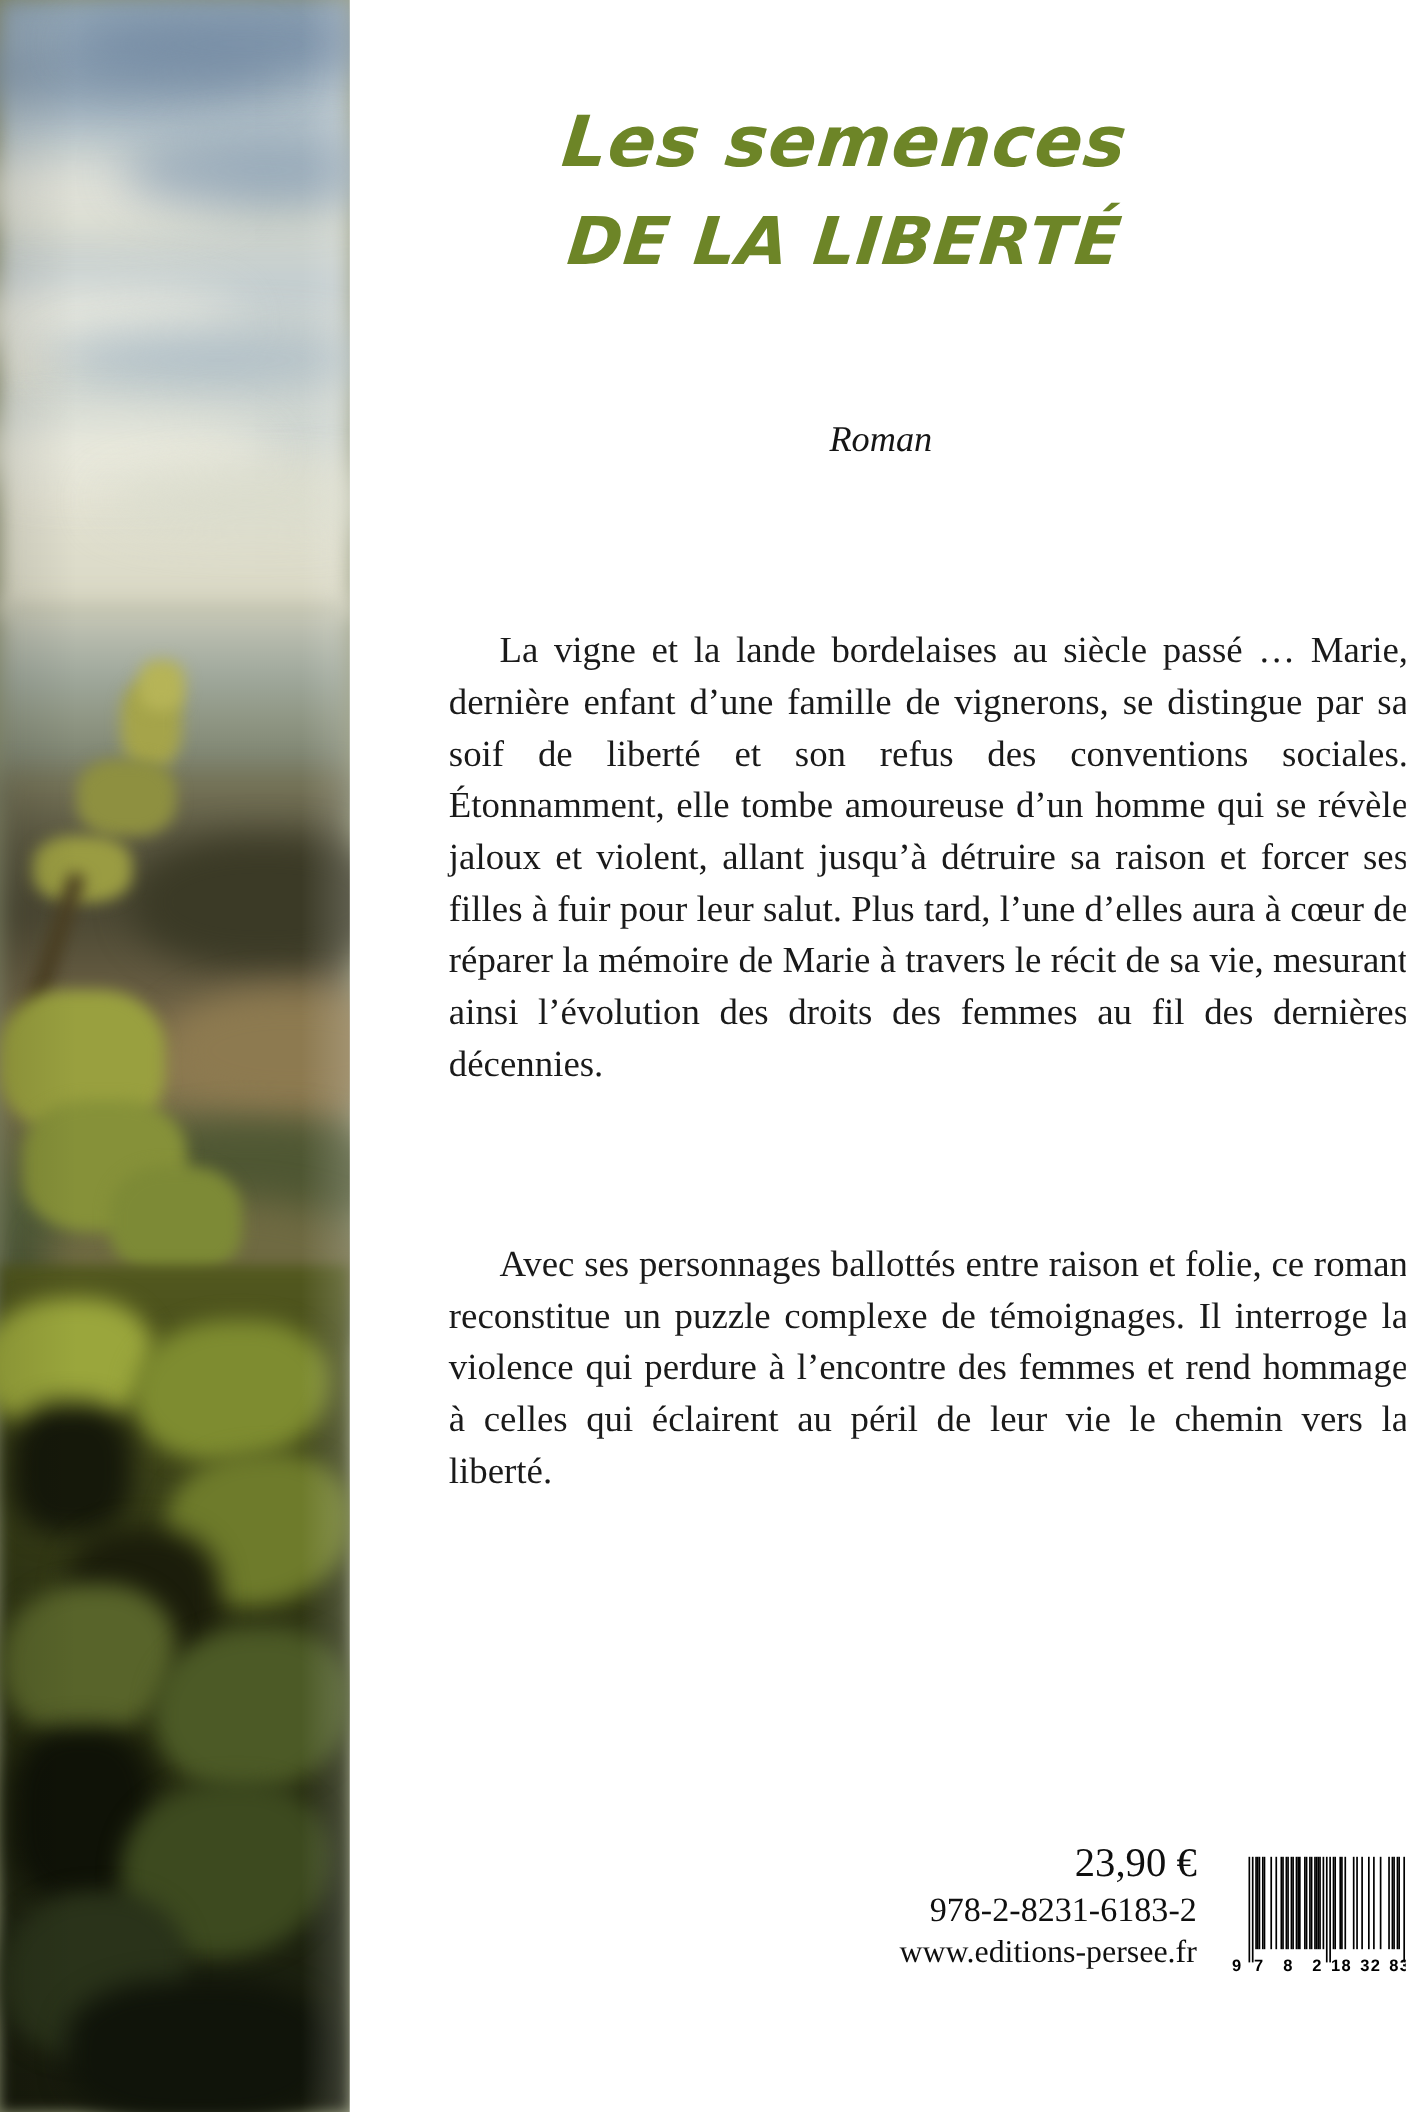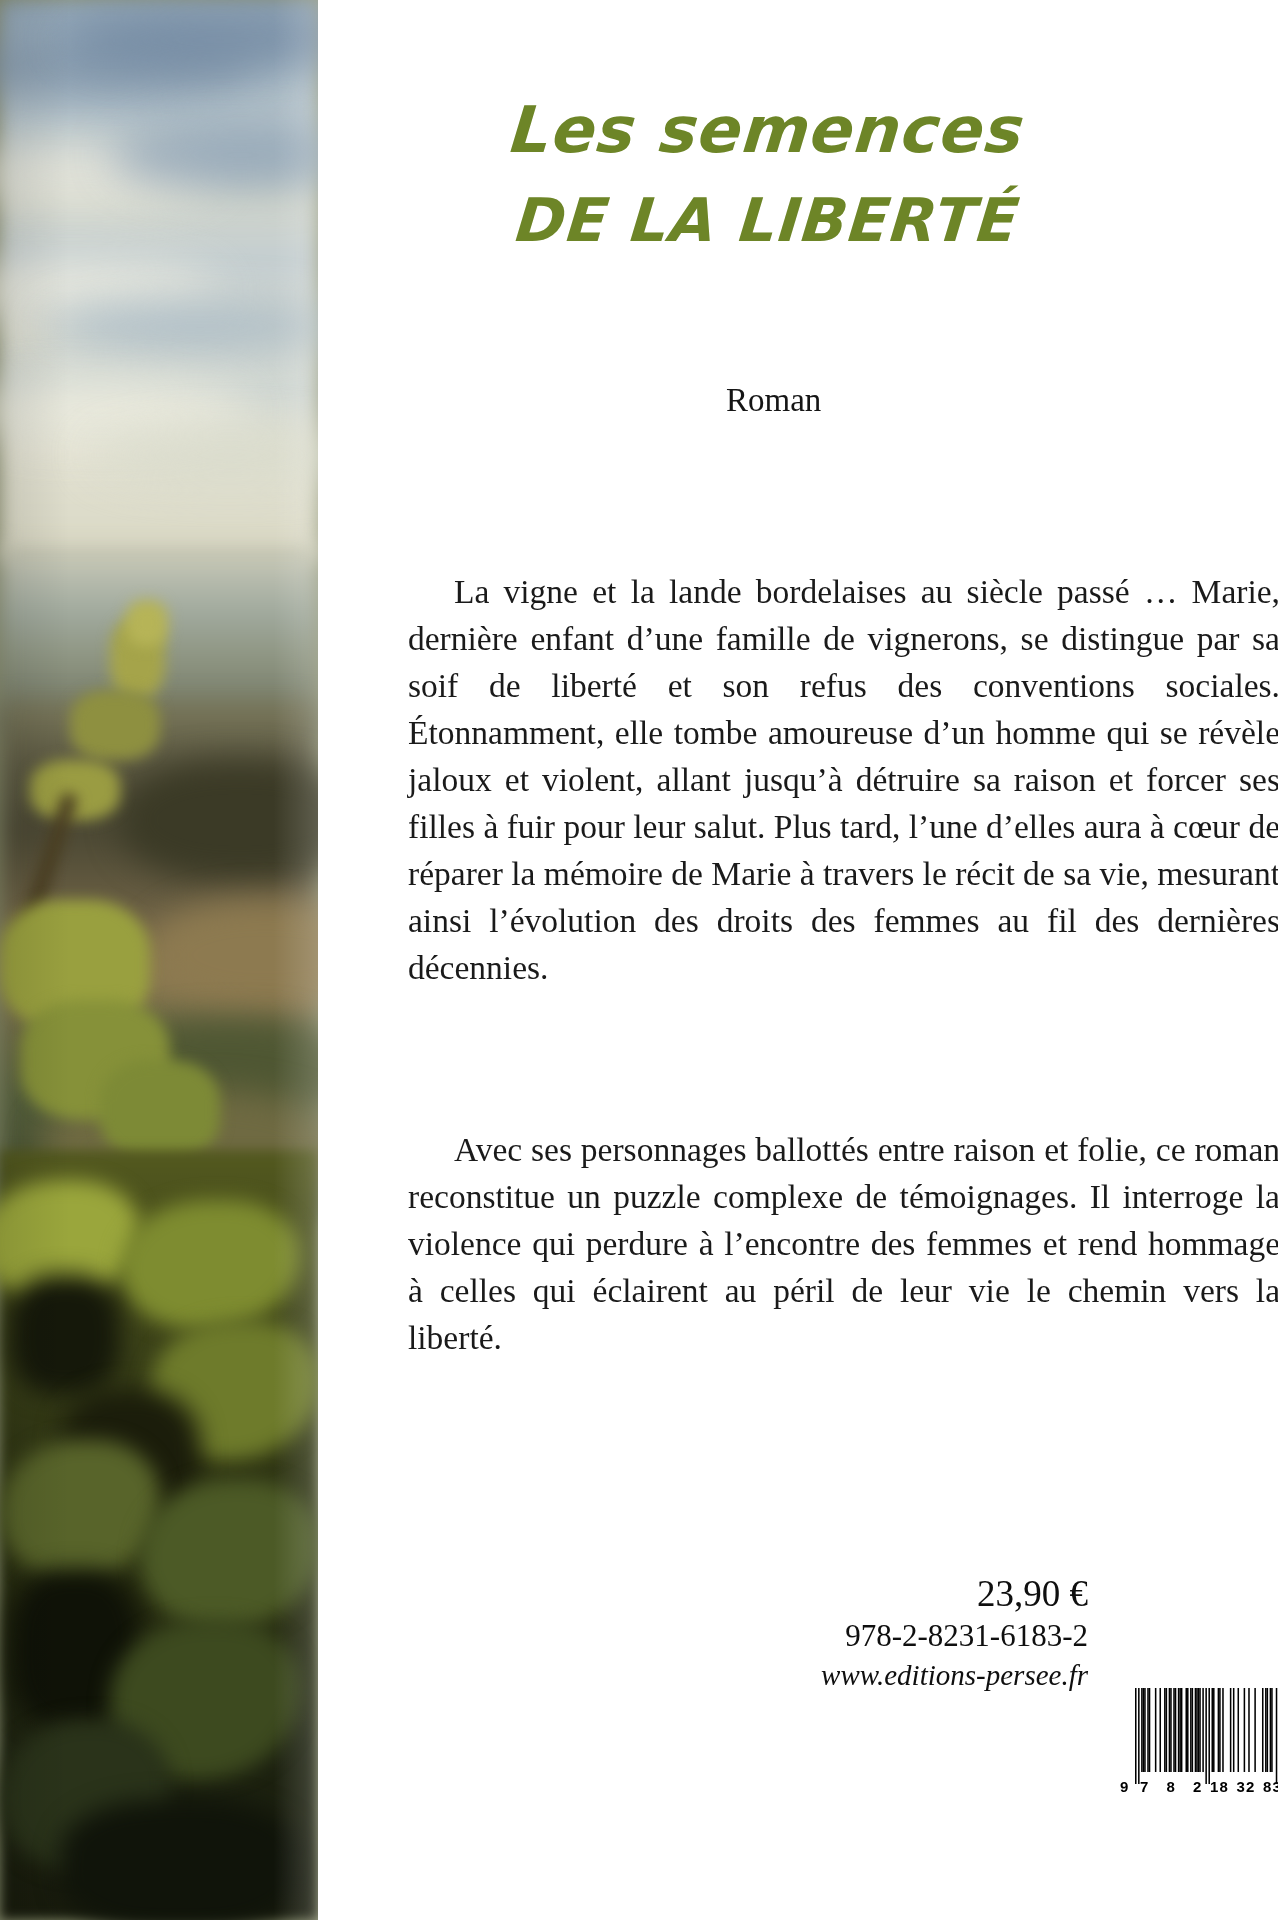--- a/index.html
+++ b/index.html
@@ -151,22 +151,23 @@
     letter-spacing: 1px;
     white-space: nowrap;
     transform: skewX(-6deg);
   }
   .title-line.l1 { font-size: 64px; }
   .title-line.l2 { font-size: 60px; margin-top: 6px; }
 
   
   #subtitle {
     position: absolute;
-    left: 408px; top: 382px;
-    font-family: "Liberation Serif", serif;
+    left: 436px; top: 382px;
+    font-family: "Liberation Serif", serif;
+    font-style: italic;
     font-size: 33px;
     color: #151515;
   }
 
   
   .body-par {
     position: absolute;
     left: 90px;
     width: 872px;
     font-family: "Liberation Serif", serif;
@@ -176,38 +177,37 @@
     text-align: justify;
     text-indent: 46px;
     hyphens: none;
   }
   #par-1 { top: 534px; }
   #par-2 { top: 1092px; }
 
   
   #imprint {
     position: absolute;
-    left: 90px; top: 1572px;
+    left: 90px; top: 1672px;
     width: 680px;
     text-align: right;
     color: #0f0f0f;
   }
   #price {
     font-family: "Liberation Serif", serif;
     font-size: 37px;
     line-height: 44px;
   }
   #isbn {
     font-family: "Liberation Serif", serif;
     font-size: 31px;
     line-height: 40px;
   }
   #website {
     font-family: "Liberation Serif", serif;
-    font-style: italic;
     font-size: 29px;
     line-height: 38px;
   }
 
   
   #barcode {
     position: absolute;
     left: 800px; top: 1680px;
     width: 172px;
   }

